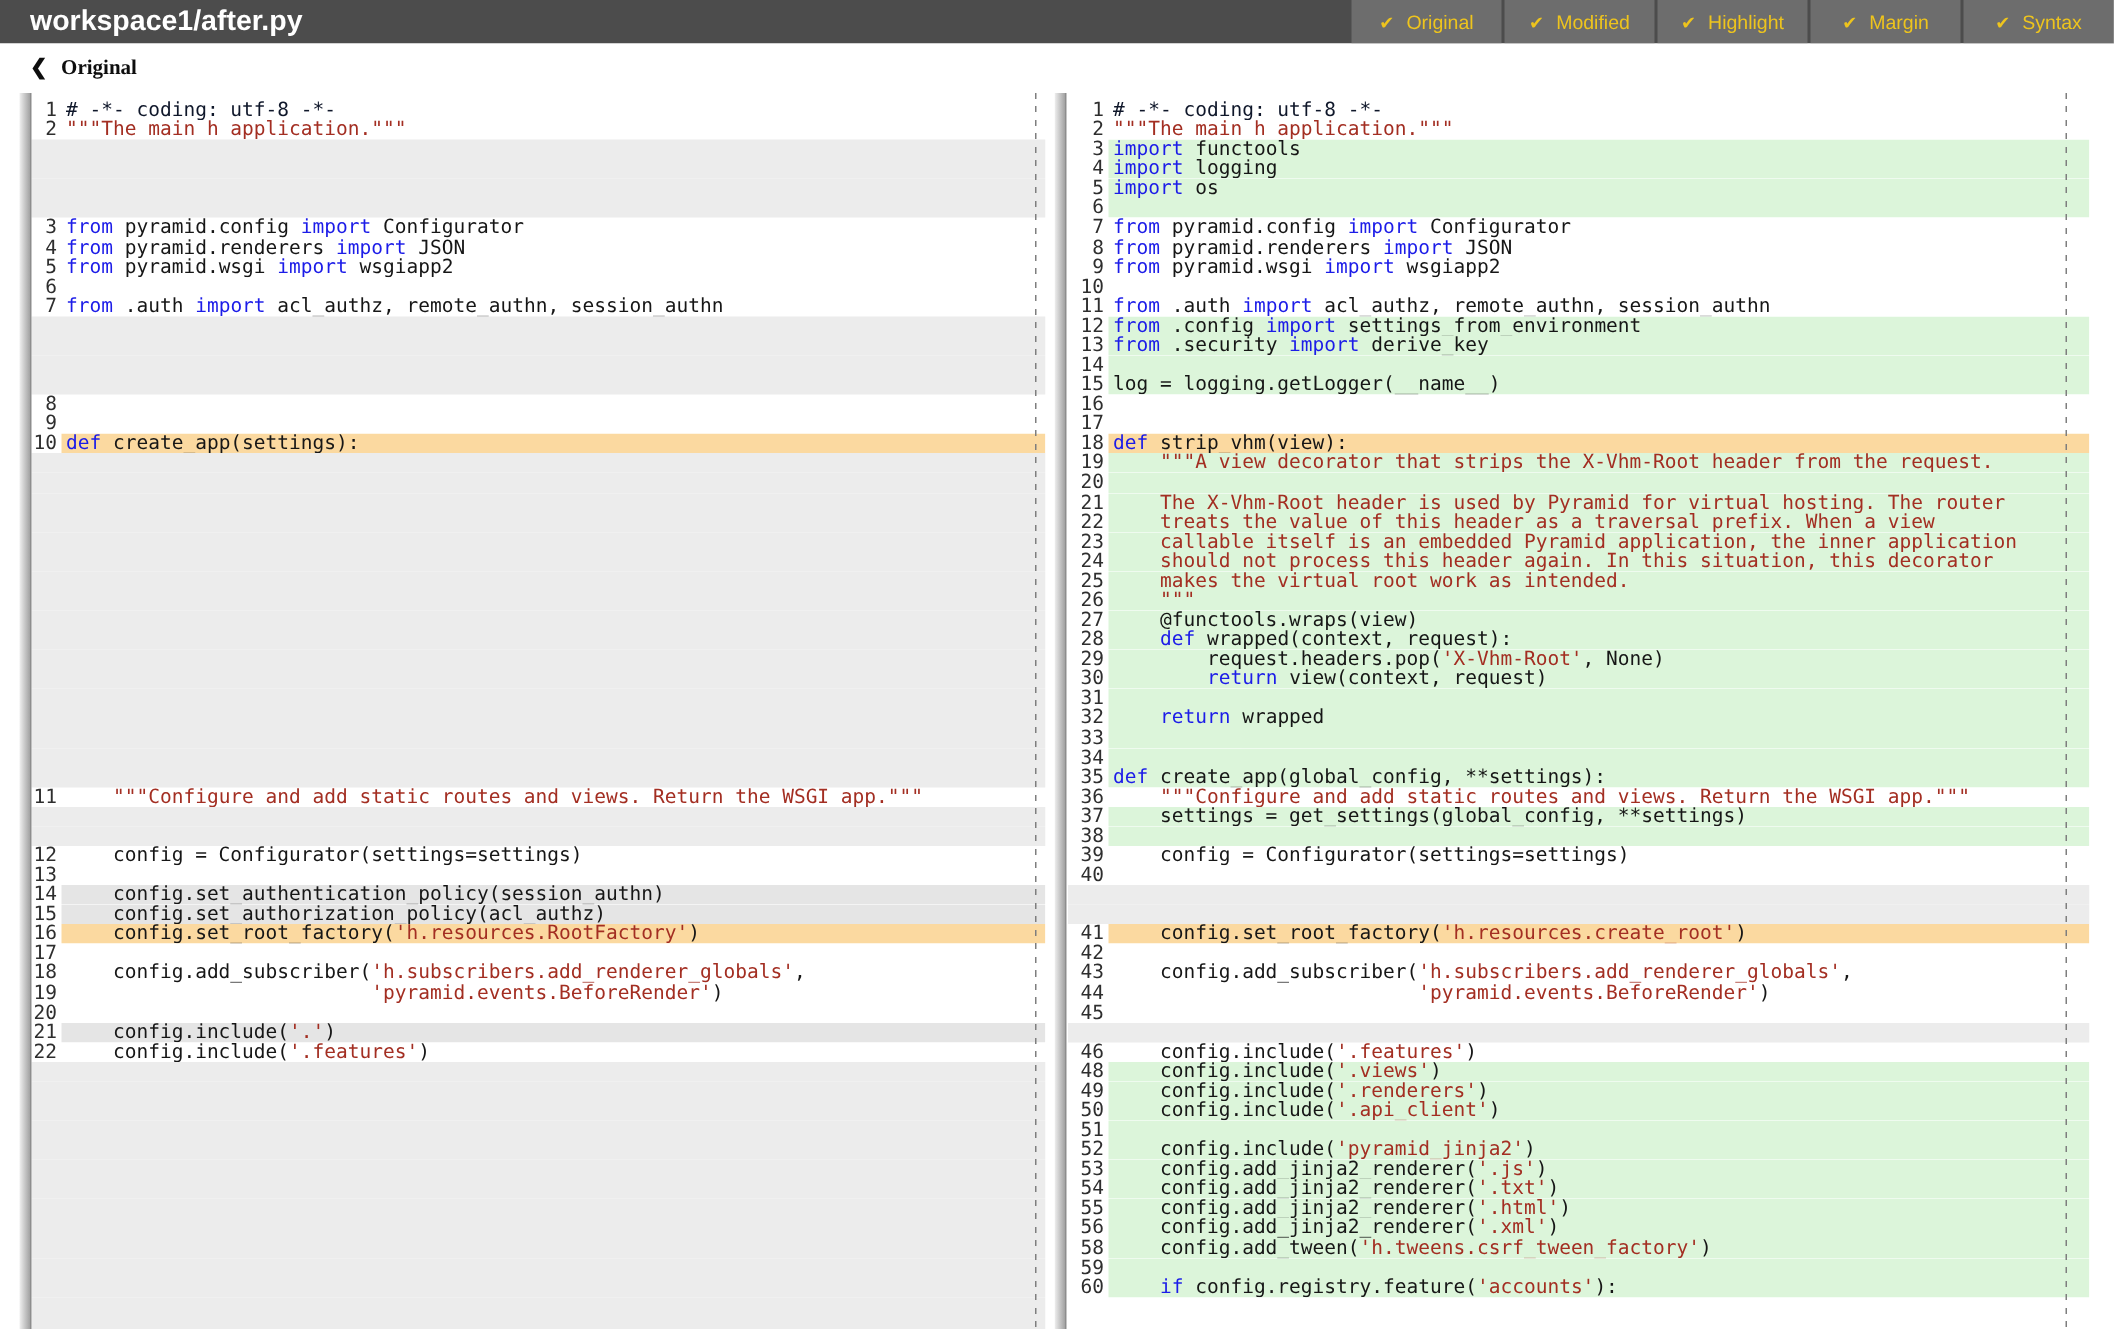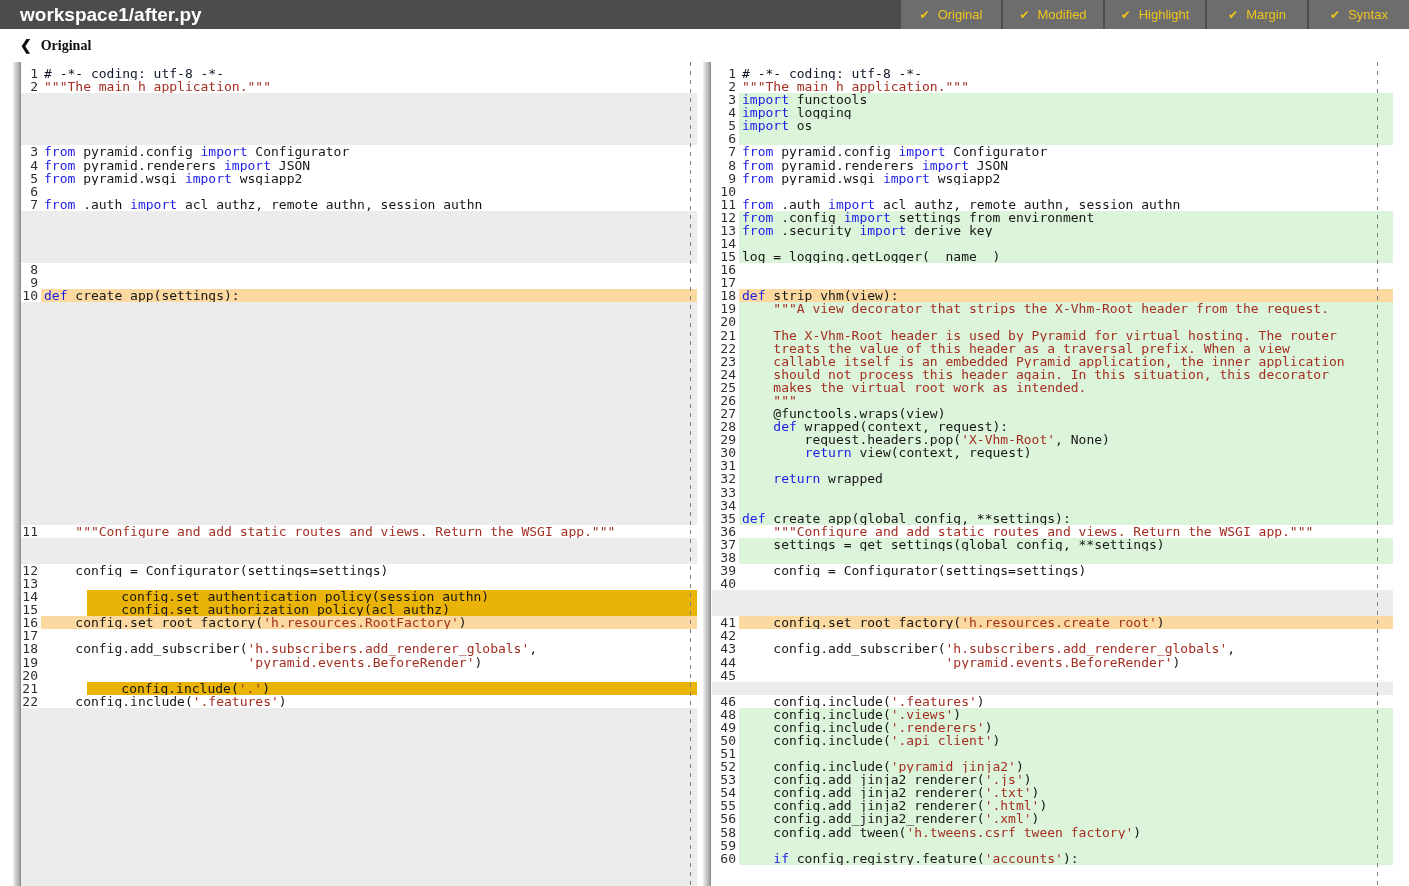--- a/index.html
+++ b/index.html
@@ -46,21 +46,21 @@
   .row { height:13.08px; line-height:13.1px; display:flex; align-items:stretch;
          font-family:"DejaVu Sans Mono","Liberation Mono",monospace; font-size:13px;
          white-space:pre; overflow:hidden; }
   .num { flex:0 0 auto; text-align:right; color:#2e2e2e; padding-right:3px; }
   .pane.orig .num { width:20px; }
   .pane.modi .num { width:27px; }
   .code { flex:1 1 auto; padding-left:3px; overflow:hidden; }
 
   .row.add .code { background:#dcf5da; }
   .row.mod .code { background:#fbd9a0; }
-  .row.del .code { background:#eab308;margin-left:46px; }
+  .row.del .code { background:#e5e5e5; }
   .row.gap { background:#ececec; }
 
   .k { color:#1c1ce8; }   
   .s { color:#a32e22; }   
   .c { color:#0f172a; }   
   .p { color:#161616; }   
 
   .margin-line { position:absolute; top:0; bottom:0; width:1px;
                  background:repeating-linear-gradient(to bottom,#7e7e7e 0 4px,transparent 4px 9px); }
   .pane.orig .margin-line { left:690px; }

